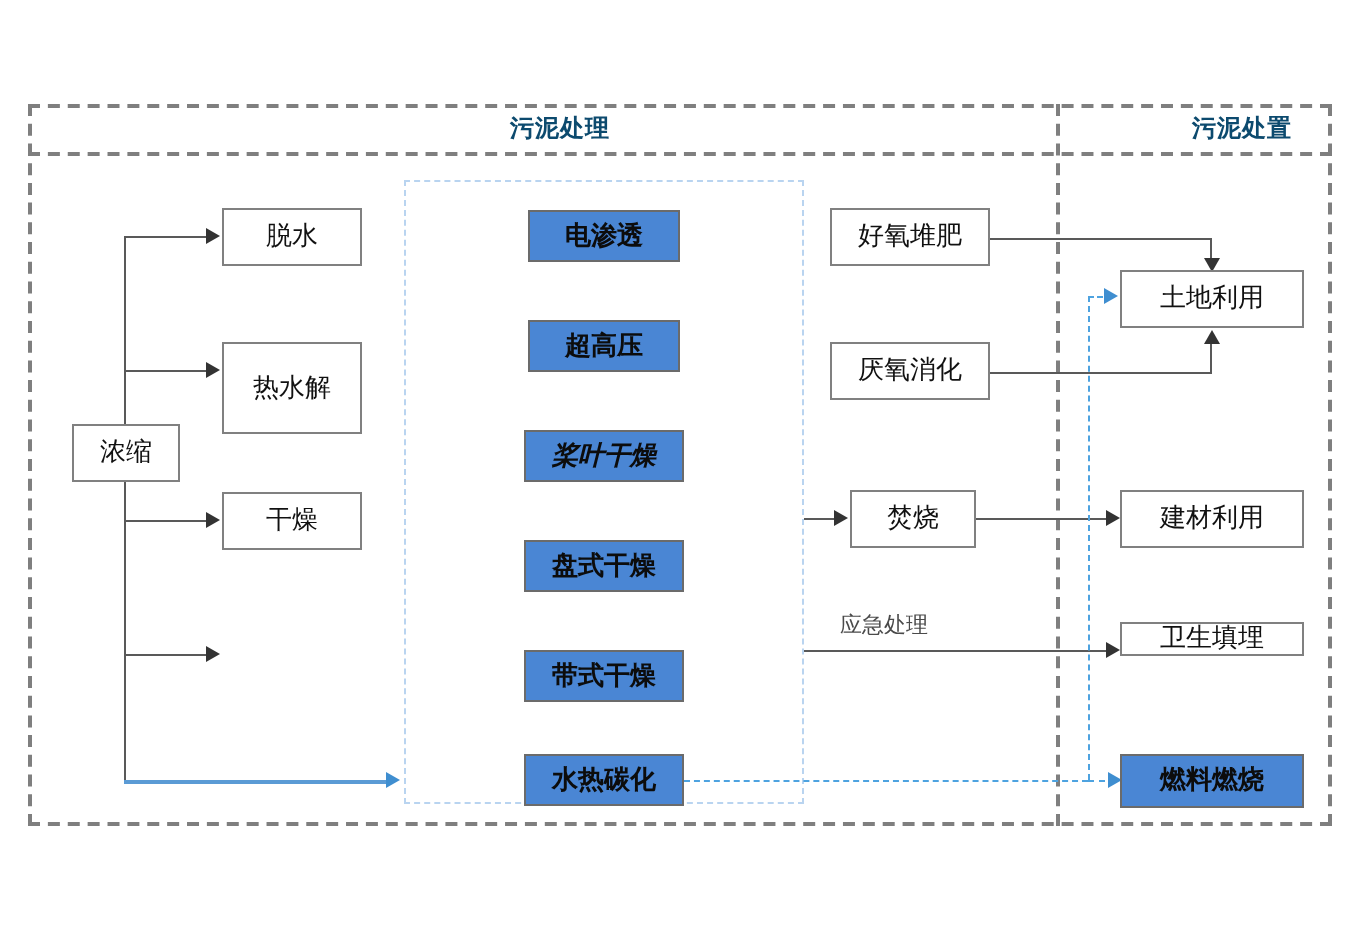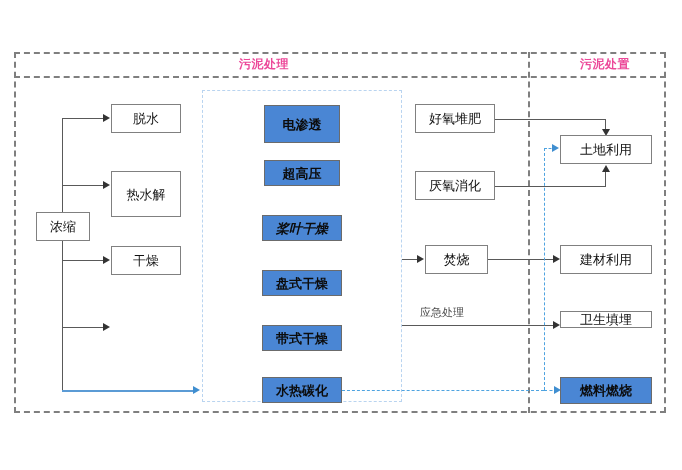--- a/index.html
+++ b/index.html
@@ -39,23 +39,24 @@
     top: 52px;
     width: 0;
     height: 361px;
     border-left: 2px dashed #7f7f7f;
   }
   .lane-title {
     position: absolute;
     top: 56px;
     font-size: 12px;
     font-weight: bold;
-    color: #ec4899;
+    color: #0c4a6e;
     letter-spacing: 0.5px;
     white-space: nowrap;
+    margin-left: 16px;
   }
   .lane-title.left  { left: 0; width: 528px; text-align: center; }
   .lane-title.right { left: 528px; width: 154px; text-align: center; }
 
   .inner-frame {
     position: absolute;
     left: 202px;
     top: 90px;
     width: 200px;
     height: 312px;
@@ -179,21 +180,21 @@
   <div class="node plain" style="left:111px; top:246px; width:70px; height:29px;">
     <span>干燥</span>
   </div>
 
   <div class="hline" style="left:62px; top:327px; width:43px;"></div>
   <div class="arrow right" style="left:103px; top:323px;"></div>
 
   <div class="hline blue" style="left:62px; top:390px; width:133px;"></div>
   <div class="arrow right blue" style="left:193px; top:386px;"></div>
 
-  <div class="node blue" style="left:264px; top:105px; width:76px; height:38px;">
+  <div class="node blue" style="left:264px; top:105px; width:76px; height:26px;">
     <span>电渗透</span>
   </div>
   <div class="node blue" style="left:264px; top:160px; width:76px; height:26px;">
     <span>超高压</span>
   </div>
   <div class="node blue" style="left:262px; top:215px; width:80px; height:26px;font-style:italic;">
     <span>桨叶干燥</span>
   </div>
   <div class="node blue" style="left:262px; top:270px; width:80px; height:26px;">
     <span>盘式干燥</span>

